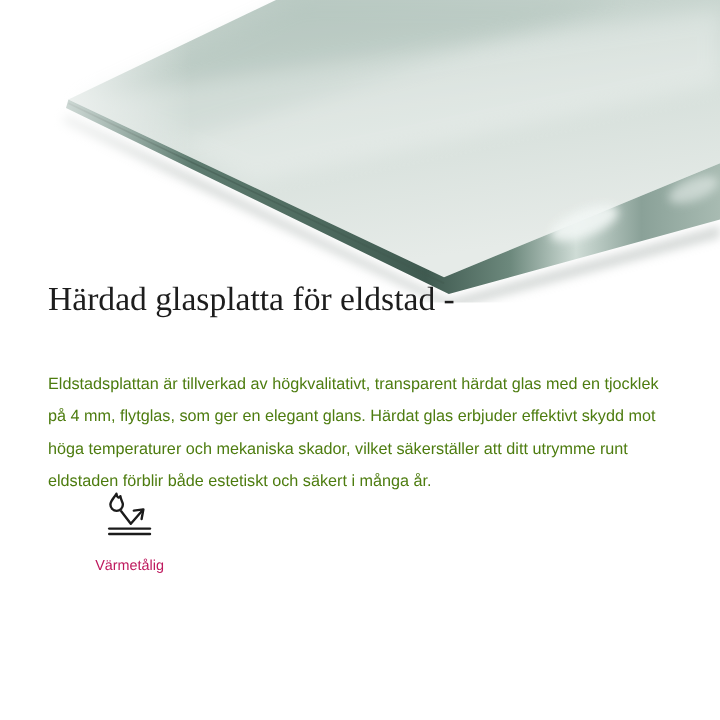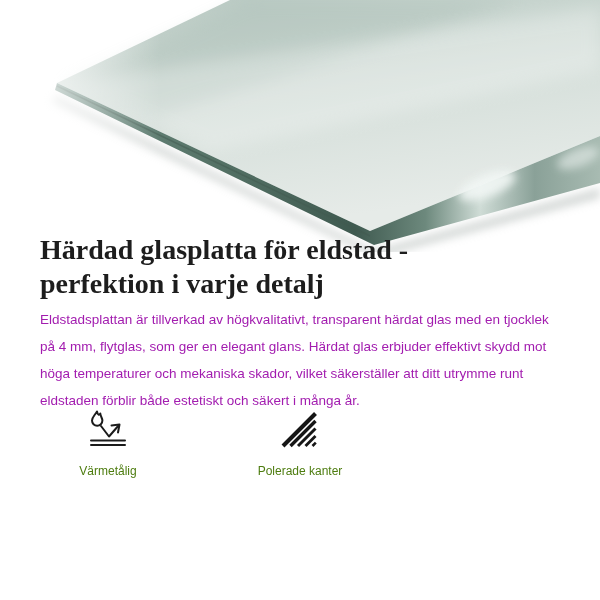--- a/index.html
+++ b/index.html
@@ -6,34 +6,34 @@
   body{
     width:600px;height:600px;position:relative;overflow:hidden;
     background:#ffffff;
     font-family:"Liberation Sans", sans-serif;
   }
   .hero{position:absolute;top:0;left:0;width:600px;height:252px;z-index:0;}
   .hero svg{display:block;}
   .title{
     position:absolute;left:40px;top:233px;z-index:2;margin:0;
     font-family:"Liberation Serif","DejaVu Serif",serif;
-    font-weight:700;font-size:28px;line-height:34px;color:#1d1d1d;
+    font-weight:400;font-size:28px;line-height:34px;color:#1d1d1d;
   }
   .desc{
     position:absolute;left:40px;top:306px;width:522px;z-index:2;margin:0;
-    font-size:13.5px;line-height:27px;color:#a21caf;
+    font-size:13.5px;line-height:27px;color:#4d7c0f;
   }
   .features{
     position:absolute;left:12px;top:406px;width:576px;z-index:2;
     display:grid;grid-template-columns:repeat(3,1fr);row-gap:22px;
   }
   .feature{display:flex;flex-direction:column;align-items:center;}
   .ficon{width:48px;height:48px;}
   .ficon svg{width:48px;height:48px;display:block;}
-  .flabel{margin-top:10px;font-size:12px;color:#4d7c0f;}
+  .flabel{margin-top:10px;font-size:12px;color:#be185d;}
   .ic{stroke:#1b1b1b;fill:none;stroke-width:2;}
 </style>
 </head>
 <body>
 
 <div class="hero">
   <svg width="600" height="252" viewBox="0 0 600 252">
     <defs>
       <linearGradient id="surf" x1="0" y1="0" x2="0.35" y2="1">
         <stop offset="0" stop-color="#b6c7c0"></stop>
@@ -72,21 +72,21 @@
     <polygon points="57,83 370,231 600,136 600,183 374,245 55,90" fill="url(#edge)"></polygon>
 
     <ellipse cx="487" cy="186" rx="30" ry="11" fill="#f2f7f5" opacity="0.9" filter="url(#b4)" transform="rotate(-21 487 186)"></ellipse>
     <ellipse cx="578" cy="158" rx="22" ry="9" fill="#e8efec" opacity="0.6" filter="url(#b4)" transform="rotate(-21 578 158)"></ellipse>
     <polyline points="57,86 370,236" stroke="#42594f" stroke-width="1.4" fill="none" opacity="0.5"></polyline>
 
     <rect x="0" y="0" width="160" height="252" fill="url(#fadeL)"></rect>
   </svg>
 </div>
 
-<h1 class="title"><span>Härdad glasplatta för eldstad -</span><br><span>perfektion i varje detalj</span></h1>
+<h1 class="title"><span>Härdad glasplatta för eldstad -</span><br></h1>
 
 <p class="desc">Eldstadsplattan är tillverkad av högkvalitativt, transparent härdat glas med en tjocklek på 4 mm, flytglas, som ger en elegant glans. Härdat glas erbjuder effektivt skydd mot höga temperaturer och mekaniska skador, vilket säkerställer att ditt utrymme runt eldstaden förblir både estetiskt och säkert i många år.</p>
 
 <div class="features">
 
   <div class="feature">
     <div class="ficon">
       <svg viewBox="0 0 48 48">
         <g class="ic" stroke-linecap="round" stroke-linejoin="round">
           <line x1="7" y1="34.5" x2="41" y2="34.5"></line>
@@ -96,29 +96,15 @@
           <path d="M13,5.5 C10.5,9.5 8,11.5 8,14.5 a5.2,5.2 0 0 0 10.4,0 C18.4,12 16.5,10.5 16.3,7.5 C15.3,9.3 13.6,9.2 13,5.5 Z"></path>
         </g>
       </svg>
     </div>
     <div class="flabel">Värmetålig</div>
   </div>
 
 
 
 
-  <div class="feature">
-    <div class="ficon">
-      <svg viewBox="0 0 48 48">
-        <g stroke="#161616" fill="none" stroke-linecap="butt">
-          <line x1="7" y1="40" x2="39.5" y2="7.5" stroke-width="4"></line>
-          <line x1="14.5" y1="40" x2="39.5" y2="15" stroke-width="3.4"></line>
-          <line x1="22" y1="40" x2="39.5" y2="22.5" stroke-width="3"></line>
-          <line x1="29.5" y1="40" x2="39.5" y2="30" stroke-width="2.8"></line>
-          <line x1="36.5" y1="40" x2="39.8" y2="36.7" stroke-width="2.6"></line>
-        </g>
-      </svg>
-    </div>
-    <div class="flabel">Polerade kanter</div>
-  </div>
 
 
 </div>
 
 </body></html>

